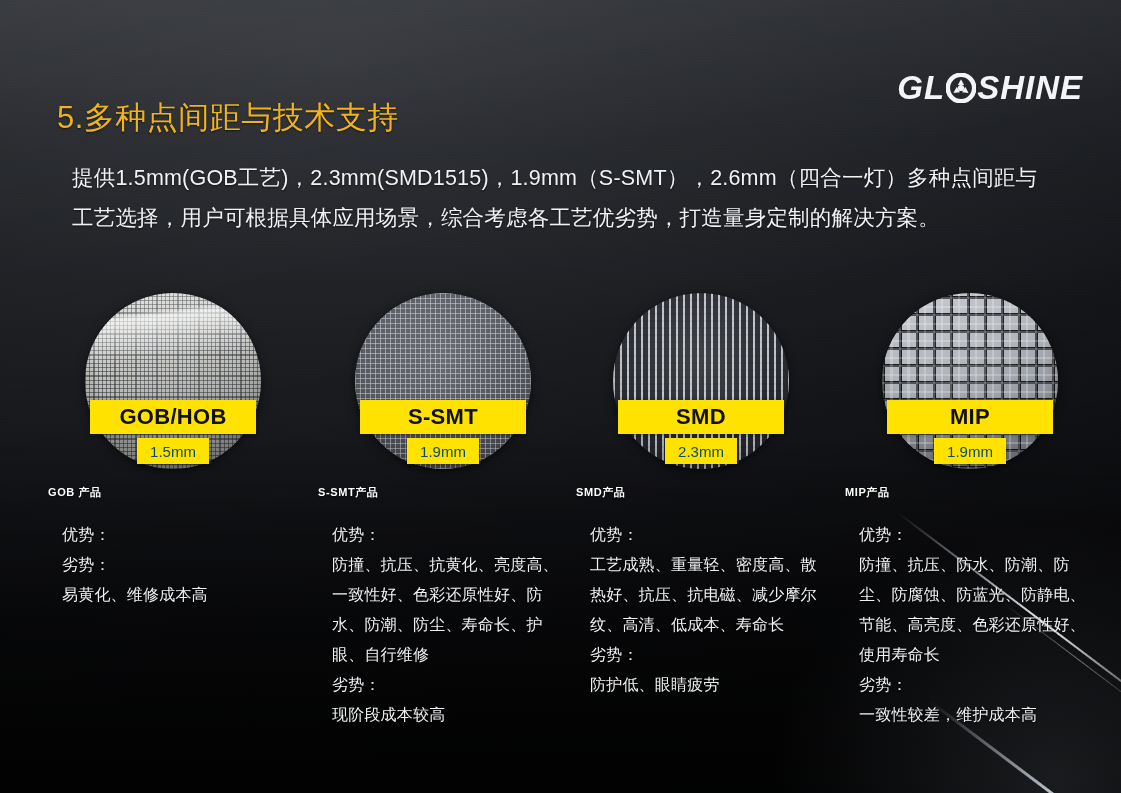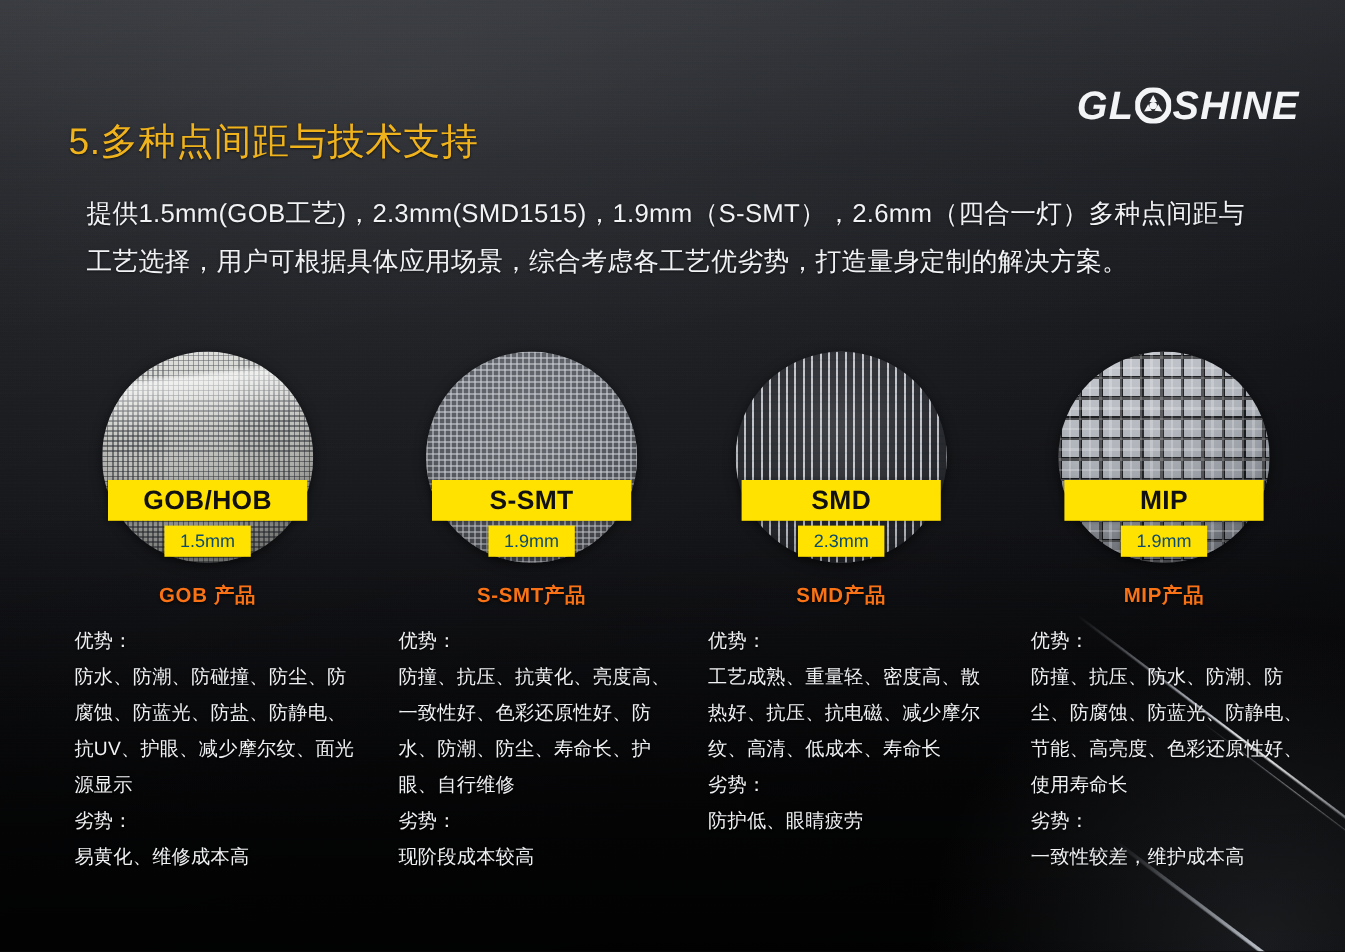--- a/index.html
+++ b/index.html
@@ -183,23 +183,22 @@
     top:145px;
     width:72px;height:26px;
     background:#ffe200;
     color:#0c4a6e;
     font-size:15px;font-weight:normal;
     display:flex;align-items:center;justify-content:center;
     box-shadow:0 1px 4px rgba(0,0,0,.4);
   }
   .caption{
     position:absolute;top:192px;left:0;width:250px;
-    text-align:center;
-    color:#f97316;
-    font-size:17px;font-weight:bold;
+    color:#ffffff;
+    font-size:11px;font-weight:bold;
     letter-spacing:.6px;
     text-shadow:0 1px 2px rgba(0,0,0,.6);
   }
   .detail{
     position:absolute;top:227px;left:14px;width:240px;
     color:#f0f1f3;
     font-size:16px;
     line-height:30px;
     letter-spacing:.2px;
     text-shadow:0 1px 2px rgba(0,0,0,.6);
@@ -248,21 +247,20 @@
       <div class="disc-wrap">
         <div class="disc disc-gob">
           <div class="disc-shade"></div>
         </div>
         <div class="badge-main">GOB/HOB</div>
         <div class="badge-pitch">1.5mm</div>
         <div class="caption">GOB 产品</div>
       </div>
       <div class="detail">
         <span class="lbl">优势：</span>
-        <span class="body">防水、防潮、防碰撞、防尘、防腐蚀、防蓝光、防盐、防静电、抗UV、护眼、减少摩尔纹、面光源显示</span>
         <span class="lbl">劣势：</span>
         <span class="body">易黄化、维修成本高</span>
       </div>
     </div>
 
     <div class="col c1">
       <div class="disc-wrap">
         <div class="disc disc-ssmt">
           <div class="disc-shade"></div>
         </div>

